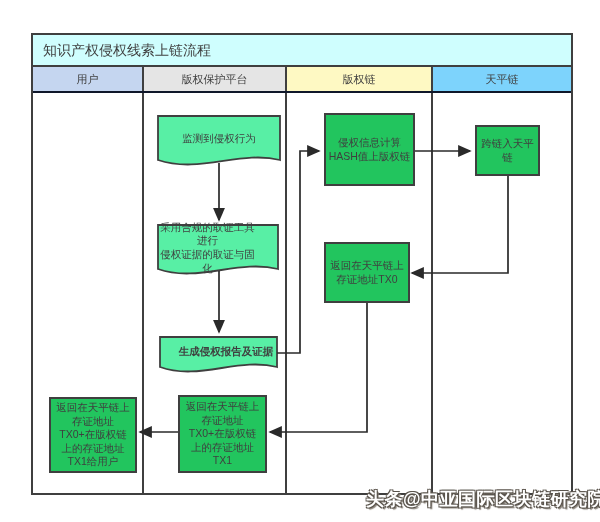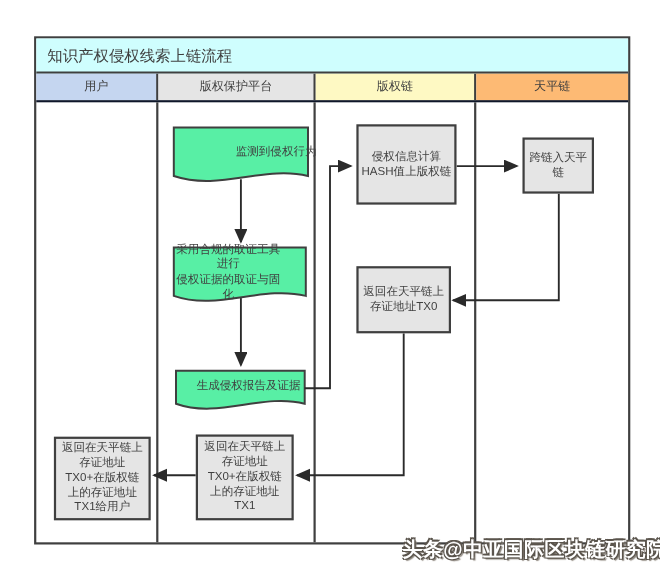--- a/index.html
+++ b/index.html
@@ -22,21 +22,21 @@
     box-sizing:border-box;height:24px;line-height:24px;text-align:center;
     font-size:11px;border-right:2px solid #3f3f3f;overflow:hidden;
   }
   .header-cell:last-child{border-right:none;}
   .hc1{width:111px;} .hc2{width:143px;} .hc3{width:146px;} .hc4{width:138px;}
   .body-row{display:flex;height:400px;}
   .lane-body{box-sizing:border-box;border-right:2px solid #3f3f3f;}
   .lane-body:last-child{border-right:none;}
   svg.overlay{position:absolute;left:0;top:0;z-index:2;pointer-events:none;}
   .node{
-    position:absolute;z-index:3;background:#e5e5e5;border:2px solid #3f3f3f;
+    position:absolute;z-index:3;background:#22c55e;border:2px solid #3f3f3f;
     box-sizing:border-box;display:flex;align-items:center;justify-content:center;
     text-align:center;font-size:10.5px;line-height:1.3;white-space:pre-line;
   }
   .doc-label{
     position:absolute;z-index:3;display:flex;align-items:center;justify-content:center;
     text-align:center;font-size:10.5px;line-height:1.3;white-space:pre-line;
     pointer-events:none;
   }
   .watermark{
     position:absolute;left:366px;top:487px;z-index:5;
@@ -52,21 +52,21 @@
 <body>
 
 <div id="stage">
 
   <div class="frame">
     <div class="title-row">知识产权侵权线索上链流程</div>
     <div class="header-row">
       <div class="header-cell hc1" style="background: rgb(197, 214, 240);">用户</div>
       <div class="header-cell hc2" style="background: #e5e5e5;">版权保护平台</div>
       <div class="header-cell hc3" style="background: #fef9c3;">版权链</div>
-      <div class="header-cell hc4" style="background: #fdba74;">天平链</div>
+      <div class="header-cell hc4" style="background: #7dd3fc;">天平链</div>
     </div>
     <div class="body-row">
       <div class="lane-body hc1"></div>
       <div class="lane-body hc2"></div>
       <div class="lane-body hc3"></div>
       <div class="lane-body hc4"></div>
     </div>
   </div>
 
   <svg class="overlay" width="600" height="522" viewBox="0 0 600 522">
@@ -82,24 +82,24 @@
 
     <path d="M219 163 L219 220" fill="none" stroke="#2a2a2a" stroke-width="1.7" marker-end="url(#ah)"></path>
     <path d="M219 271 L219 332" fill="none" stroke="#2a2a2a" stroke-width="1.7" marker-end="url(#ah)"></path>
     <path d="M277 353 L300 353 L300 151 L319 151" fill="none" stroke="#2a2a2a" stroke-width="1.7" marker-end="url(#ah)"></path>
     <path d="M415 151 L470 151" fill="none" stroke="#2a2a2a" stroke-width="1.7" marker-end="url(#ah)"></path>
     <path d="M508 176 L508 273 L412 273" fill="none" stroke="#2a2a2a" stroke-width="1.7" marker-end="url(#ah)"></path>
     <path d="M367 303 L367 432 L270 432" fill="none" stroke="#2a2a2a" stroke-width="1.7" marker-end="url(#ah)"></path>
     <path d="M178 432 L140 432" fill="none" stroke="#2a2a2a" stroke-width="1.7" marker-end="url(#ah)"></path>
   </svg>
 
-  <div class="doc-label" style="left:158px;top:118px;width:122px;height:42px;padding-left:32px;">监测到侵权行为</div>
+  <div class="doc-label" style="left:158px;top:118px;width:122px;height:42px;">监测到侵权行为</div>
   <div class="doc-label" style="left:158px;top:227px;width:99px;height:42px;">采用合规的取证工具进行
 侵权证据的取证与固化</div>
-  <div class="doc-label" style="left:160px;top:337px;width:132px;height:30px;">生成侵权报告及证据</div>
+  <div class="doc-label" style="left:160px;top:337px;width:132px;height:30px;font-weight:bold;">生成侵权报告及证据</div>
 
   <div class="node" style="left:324px;top:113px;width:91px;height:73px;">侵权信息计算
 HASH值上版权链</div>
   <div class="node" style="left:475px;top:125px;width:65px;height:51px;">跨链入天平
 链</div>
   <div class="node" style="left:324px;top:242px;width:86px;height:61px;">返回在天平链上
 存证地址TX0</div>
   <div class="node" style="left:178px;top:395px;width:89px;height:78px;">返回在天平链上
 存证地址
 TX0+在版权链

